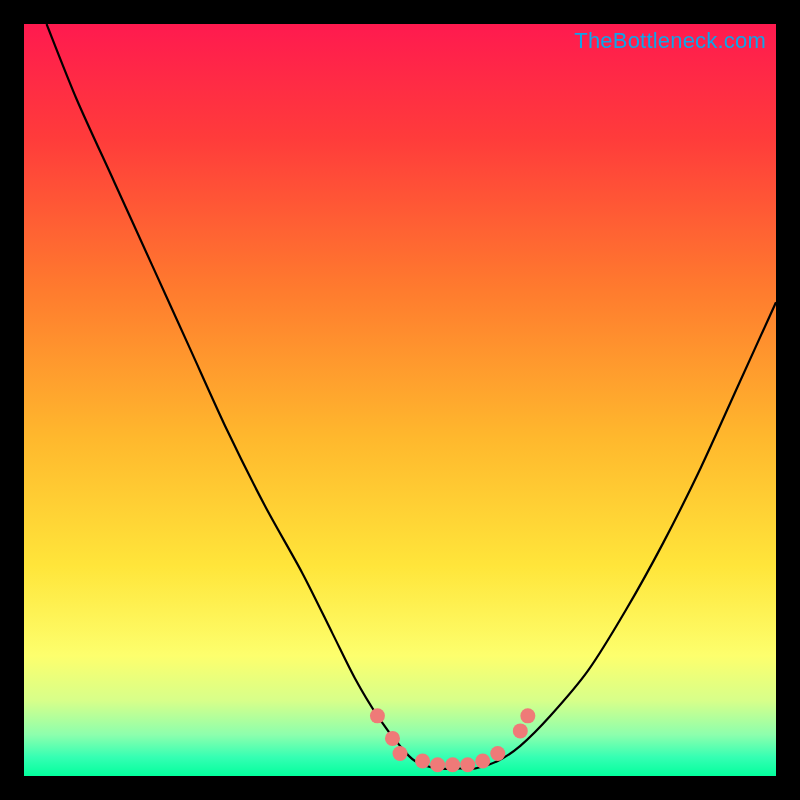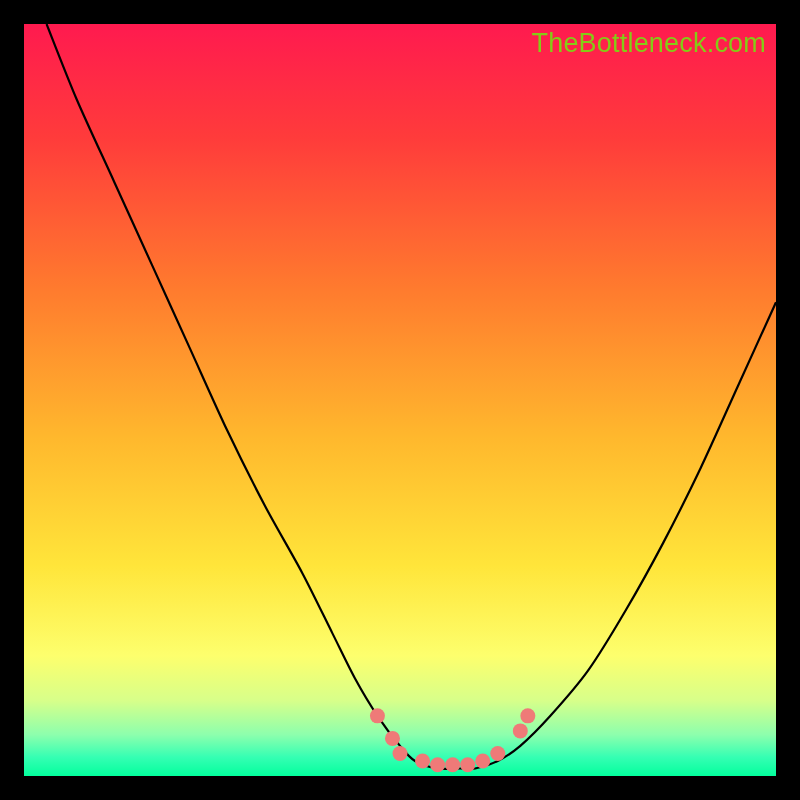--- a/index.html
+++ b/index.html
@@ -23,22 +23,22 @@
     position: absolute;
     left: 0;
     top: 0;
     width: 752px;
     height: 752px;
   }
   .watermark {
     position: absolute;
     top: 4px;
     right: 10px;
-    color: #84cc16;
-    font-size: 27px;
+    color: #0ea5e9;
+    font-size: 22px;
     font-weight: 500;
     letter-spacing: 0.2px;
     user-select: none;
   }
 </style>
 </head>
 <body>
 
 <div class="frame">
   <svg class="plot" viewBox="0 0 752 752">

